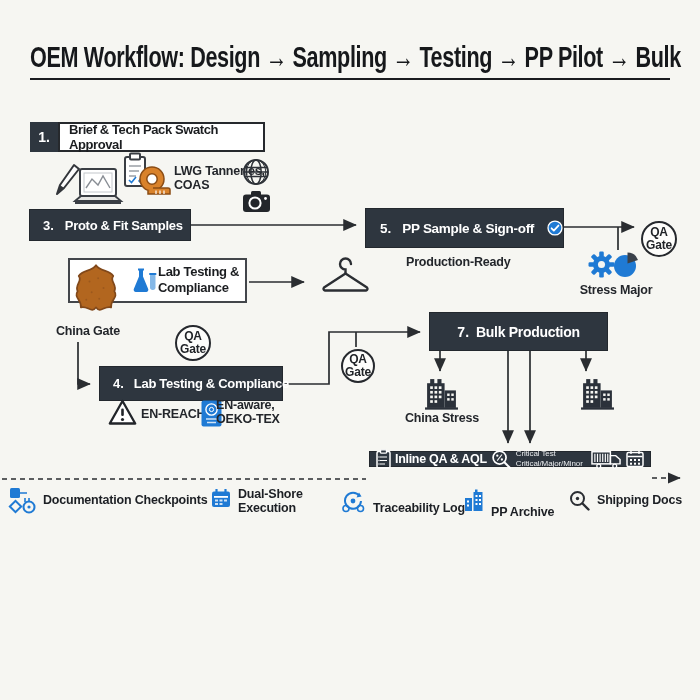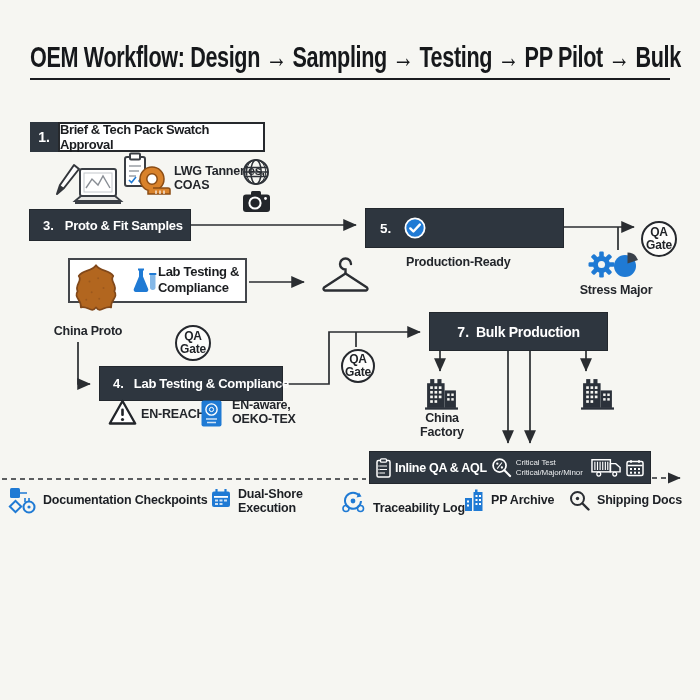--- a/index.html
+++ b/index.html
@@ -73,21 +73,21 @@
     </g>
   </svg>
 
   <div class="layer">
 
     <div class="abs title">OEM Workflow: Design → Sampling → Testing → PP  Pilot → Bulk</div>
 
     <div class="abs numsq" style="left:30px;top:122px;width:28px;height:30px;font-size:14px;">
       <span>1.</span>
     </div>
-    <div class="abs whitebox" style="left:58px;top:122px;width:207px;height:30px;font-size:13px;letter-spacing:-.4px;box-sizing:border-box;">
+    <div class="abs whitebox" style="left:58px;top:122px;width:207px;height:30px;padding-left:9px;font-size:13px;letter-spacing:-.4px;box-sizing:border-box;">
       <span>Brief &amp; Tech Pack Swatch Approval</span>
     </div>
 
     <svg class="abs" style="left:54px;top:161px;" width="26" height="36" viewBox="0 0 26 36">
       <path d="M3 33 L6 24 L20 4 L25 8 L10 27 Z" fill="#fdfdfd" stroke="#33363b" stroke-width="2" stroke-linejoin="round"></path>
       <path d="M3 33 L6 24 L10 27 Z" fill="#33363b"></path>
     </svg>
     <svg class="abs" style="left:72px;top:167px;" width="52" height="40" viewBox="0 0 52 40">
       <rect x="8" y="2" width="36" height="27" rx="2" fill="#fff" stroke="#3a3e44" stroke-width="2"></rect>
       <rect x="12" y="6" width="28" height="19" fill="none" stroke="#c4c7cc" stroke-width="1"></rect>
@@ -125,20 +125,21 @@
       <circle cx="23.5" cy="8.5" r="1.4" fill="#fff"></circle>
     </svg>
 
     <div class="abs darkbox" style="left:30px;top:210px;width:160px;height:30px;padding-left:13px;gap:11px;font-size:13px;box-sizing:border-box;">
       <span class="num">3.</span>
       <span class="step-label">Proto &amp; Fit Samples</span>
     </div>
 
     <div class="abs darkbox" style="left:366px;top:209px;width:197px;height:38px;padding-left:14px;gap:11px;font-size:13.5px;box-sizing:border-box;">
       <span class="num">5.</span>
+      <span class="step-label">PP Sample &amp; Sign-off</span>
       <svg width="22" height="22" viewBox="0 0 22 22" style="margin-left:2px;">
         <circle cx="11" cy="11" r="9.6" fill="#1f7ad4" stroke="#fff" stroke-width="1.8"></circle>
         <path d="M6.3 11.4 l3.1 3.1 L15.8 7.6" stroke="#fff" stroke-width="2.4" fill="none" stroke-linecap="round" stroke-linejoin="round"></path>
       </svg>
     </div>
     <div class="abs small-label" style="left:406px;top:255px;font-size:12.5px;">Production-Ready</div>
 
     <div class="abs qagate" style="left:641px;top:221px;width:32px;height:32px;">
       <span>QA</span>
       <span>Gate</span>
@@ -182,21 +183,21 @@
       <rect x="20" y="6" width="7.5" height="2" rx="1" fill="#1f7ad4"></rect>
     </svg>
     <div class="abs" style="left:158px;top:264px;font-size:13px;font-weight:700;color:#1b1d20;line-height:1.2;letter-spacing:-.3px;">
       <div>Lab Testing &amp;</div>
       <div>Compliance</div>
     </div>
     <svg class="abs" style="left:320px;top:256px;" width="52" height="44" viewBox="0 0 52 44">
       <path d="M31 8 a5.5 5.5 0 1 0 -5.5 5.5 v4" fill="none" stroke="#2b2e33" stroke-width="2.4" stroke-linecap="round"></path>
       <path d="M25.5 17.5 L4 31.5 a1.8 1.8 0 0 0 1 3 h41 a1.8 1.8 0 0 0 1 -3 Z" fill="none" stroke="#2b2e33" stroke-width="2.4" stroke-linejoin="round"></path>
     </svg>
-    <div class="abs small-label center" style="left:48px;top:324px;width:80px;font-size:12.5px;">China Proto</div>
+    <div class="abs small-label center" style="left:48px;top:324px;width:80px;font-size:12.5px;">China Gate</div>
 
     <div class="abs qagate" style="left:175px;top:325px;width:32px;height:32px;">
       <span>QA</span>
       <span>Gate</span>
     </div>
 
     <div class="abs qagate" style="left:341px;top:349px;width:30px;height:30px;">
       <span>QA</span>
       <span>Gate</span>
     </div>
@@ -210,21 +211,21 @@
       <rect x="13.2" y="9.5" width="2.6" height="7.5" rx="1.2" fill="#22252a"></rect>
       <circle cx="14.5" cy="20.5" r="1.6" fill="#22252a"></circle>
     </svg>
     <div class="abs small-label" style="left:141px;top:407px;font-size:12.5px;">EN-REACH</div>
     <svg class="abs" style="left:201px;top:400px;" width="21" height="27" viewBox="0 0 21 27">
       <rect x="0.5" y="0.5" width="20" height="26" rx="2" fill="#1f7ad4"></rect>
       <circle cx="10.5" cy="9.5" r="5.6" fill="none" stroke="#fff" stroke-width="1.4"></circle>
       <circle cx="10.5" cy="9.5" r="2.1" fill="none" stroke="#fff" stroke-width="1"></circle>
       <path d="M5 19 h11 M6 22.5 h9" stroke="#cfe2f5" stroke-width="1.3"></path>
     </svg>
-    <div class="abs small-label" style="left:232px;top:398px;font-size:12.5px;">
+    <div class="abs small-label" style="left:216px;top:398px;font-size:12.5px;">
       <div>EN-aware,</div>
       <div>OEKO-TEX</div>
     </div>
 
     <div class="abs darkbox" style="left:430px;top:313px;width:177px;height:37px;justify-content:center;gap:7px;font-size:14px;box-sizing:border-box;">
       <span class="num">7.</span>
       <span class="step-label">Bulk Production</span>
     </div>
     <svg class="abs" style="left:424px;top:377px;" width="35" height="33" viewBox="0 0 34 32">
       <rect x="6" y="2" width="4" height="5" fill="#2b313a"></rect>
@@ -245,21 +246,21 @@
       </g>
       <rect x="20" y="13" width="11" height="17" fill="#2b313a"></rect>
       <g fill="#f6f6f2">
         <rect x="22.5" y="16" width="2.4" height="2.4"></rect>
           <rect x="26.5" y="16" width="2.4" height="2.4"></rect>
         <rect x="22.5" y="20.5" width="2.4" height="2.4"></rect>
           <rect x="26.5" y="20.5" width="2.4" height="2.4"></rect>
       </g>
       <rect x="1" y="29.5" width="32" height="2.2" fill="#2b313a"></rect>
     </svg>
-    <div class="abs small-label center" style="left:404px;top:411px;width:76px;font-size:12.5px;">China Factory</div>
+    <div class="abs small-label center" style="left:404px;top:411px;width:76px;font-size:12.5px;">China Stress</div>
     <svg class="abs" style="left:580px;top:377px;" width="35" height="33" viewBox="0 0 34 32">
       <rect x="6" y="2" width="4" height="5" fill="#2b313a"></rect>
         <rect x="13" y="2" width="4" height="5" fill="#2b313a"></rect>
       <rect x="3" y="6" width="17" height="24" fill="#2b313a"></rect>
       <g fill="#f6f6f2">
         <rect x="6" y="9" width="2.6" height="2.6"></rect>
           <rect x="10.2" y="9" width="2.6" height="2.6"></rect>
           <rect x="14.4" y="9" width="2.6" height="2.6"></rect>
         <rect x="6" y="13.5" width="2.6" height="2.6"></rect>
           <rect x="10.2" y="13.5" width="2.6" height="2.6"></rect>
@@ -273,21 +274,21 @@
       <rect x="20" y="13" width="11" height="17" fill="#2b313a"></rect>
       <g fill="#f6f6f2">
         <rect x="22.5" y="16" width="2.4" height="2.4"></rect>
           <rect x="26.5" y="16" width="2.4" height="2.4"></rect>
         <rect x="22.5" y="20.5" width="2.4" height="2.4"></rect>
           <rect x="26.5" y="20.5" width="2.4" height="2.4"></rect>
       </g>
       <rect x="1" y="29.5" width="32" height="2.2" fill="#2b313a"></rect>
     </svg>
 
-    <div class="abs inlinebar" style="left:370px;top:452px;width:280px;height:31px;box-sizing:border-box;">
+    <div class="abs inlinebar" style="left:370px;top:452px;width:280px;height:14px;box-sizing:border-box;">
       <svg width="15" height="20" viewBox="0 0 15 20">
         <rect x="1" y="2.5" width="13" height="16.5" rx="1.5" fill="none" stroke="#fff" stroke-width="1.5"></rect>
         <rect x="4.5" y="0.8" width="6" height="3.4" rx="1" fill="#2e363f" stroke="#fff" stroke-width="1.3"></rect>
         <path d="M4 8 h7 M4 11.5 h7 M4 15 h5" stroke="#fff" stroke-width="1.2"></path>
         <circle cx="3" cy="8" r=".7" fill="#fff"></circle>
           <circle cx="3" cy="11.5" r=".7" fill="#fff"></circle>
           <circle cx="3" cy="15" r=".7" fill="#fff"></circle>
       </svg>
       <span class="big">Inline QA &amp; AQL</span>
       <svg width="21" height="21" viewBox="0 0 22 22">
@@ -372,21 +373,21 @@
           <rect x="4" y="11.5" width="2" height="2"></rect>
             <rect x="4" y="15.5" width="2" height="2"></rect>
           <rect x="12.5" y="6" width="2" height="2"></rect>
             <rect x="16" y="6" width="2" height="2"></rect>
           <rect x="12.5" y="10" width="2" height="2"></rect>
             <rect x="16" y="10" width="2" height="2"></rect>
           <rect x="12.5" y="14" width="2" height="2"></rect>
             <rect x="16" y="14" width="2" height="2"></rect>
         </g>
       </svg>
-      <div class="legend-label" style="margin-top:4px;">PP Archive</div>
+      <div class="legend-label" style="margin-top:16px;">PP Archive</div>
     </div>
 
     <div class="abs" style="left:569px;top:490px;">
       <svg width="21" height="21" viewBox="0 0 21 21" style="float:left;margin-right:7px;">
         <circle cx="8.5" cy="8.5" r="6.5" fill="none" stroke="#2b2e33" stroke-width="2"></circle>
         <path d="M13.5 13.5 L19.5 19.5" stroke="#2b2e33" stroke-width="2.4" stroke-linecap="round"></path>
         <circle cx="8.5" cy="8.5" r="1.7" fill="#2b2e33"></circle>
       </svg>
       <div class="legend-label" style="margin-top:3px;">Shipping Docs</div>
     </div>

